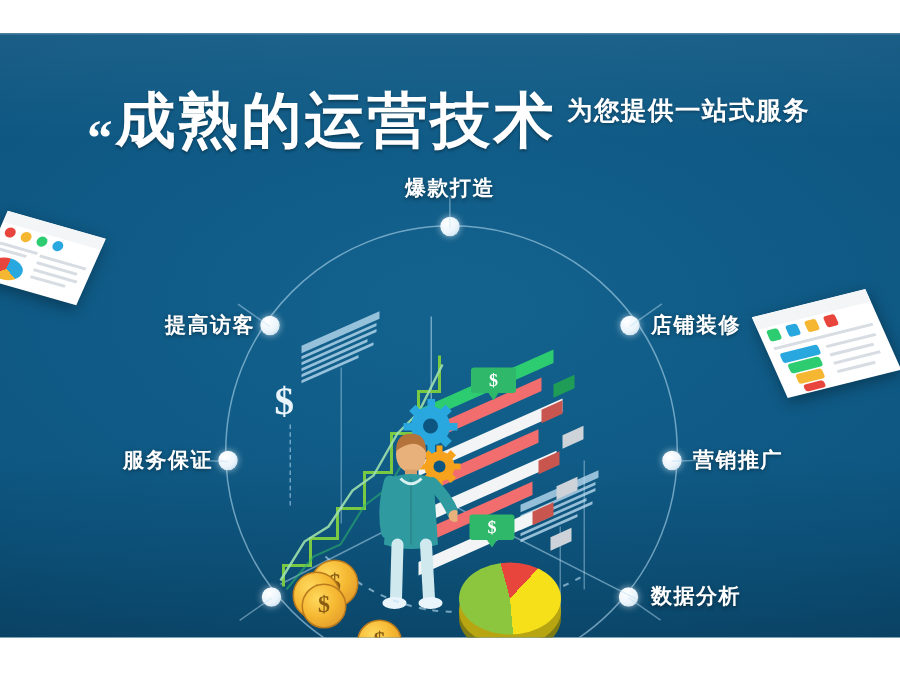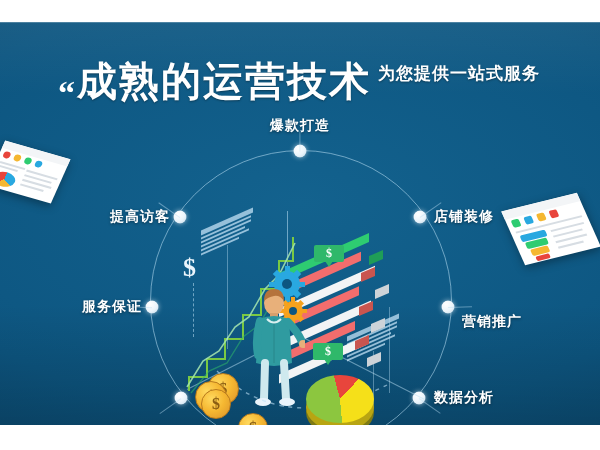--- a/index.html
+++ b/index.html
@@ -126,21 +126,21 @@
     <div class="spoke" style="left:420px;top:195px;width:26px;transform:rotate(-35deg);"></div>
     <div class="spoke" style="left:448px;top:285px;width:24px;transform:rotate(-2deg);"></div>
     <div class="spoke" style="left:419px;top:376px;width:26px;transform:rotate(35deg);"></div>
 
     <div class="label" style="left:300px;top:104px;transform:translate(-50%,-50%);">爆款打造</div>
 
     <div class="label lab-l" style="right:430px;top:195px;">提高访客</div>
     <div class="label lab-l" style="right:458px;top:285px;">服务保证</div>
 
     <div class="label" style="left:434px;top:195px;">店铺装修</div>
-    <div class="label" style="left:462px;top:300px;font-family:Liberation Mono, monospace;">营销推广</div>
+    <div class="label" style="left:462px;top:285px;font-family:Liberation Mono, monospace;">营销推广</div>
     <div class="label" style="left:434px;top:376px;">数据分析</div>
 
     <div class="illus">
 
       <div class="axis" style="left:12px;top:172px;width:125px;transform:rotate(-27deg);"></div>
       <div class="axis" style="left:124px;top:118px;width:140px;transform:rotate(27deg);"></div>
 
       <div class="dashline" style="left:112px;top:-6px;height:68px;border-left-style:solid;border-left-color:rgba(190,225,245,.55);"></div>
 
       <div class="dollar" style="left:8px;top:36px;font-size:26px;">$</div>

